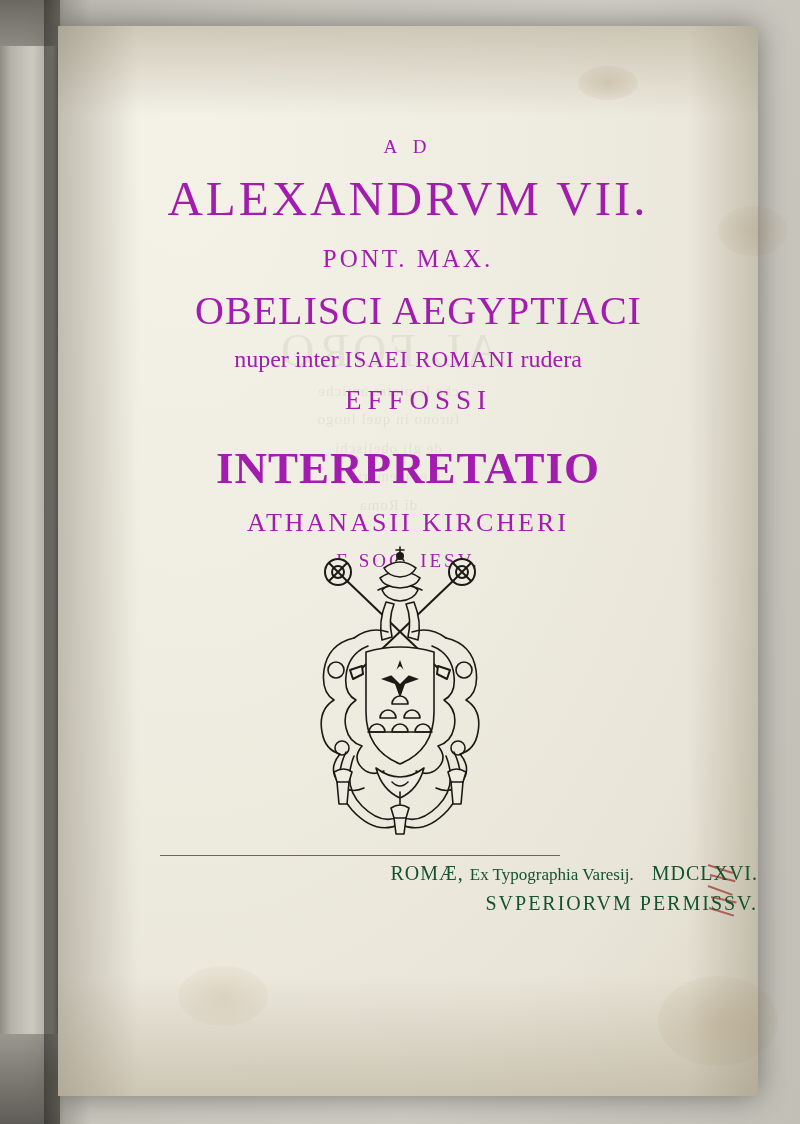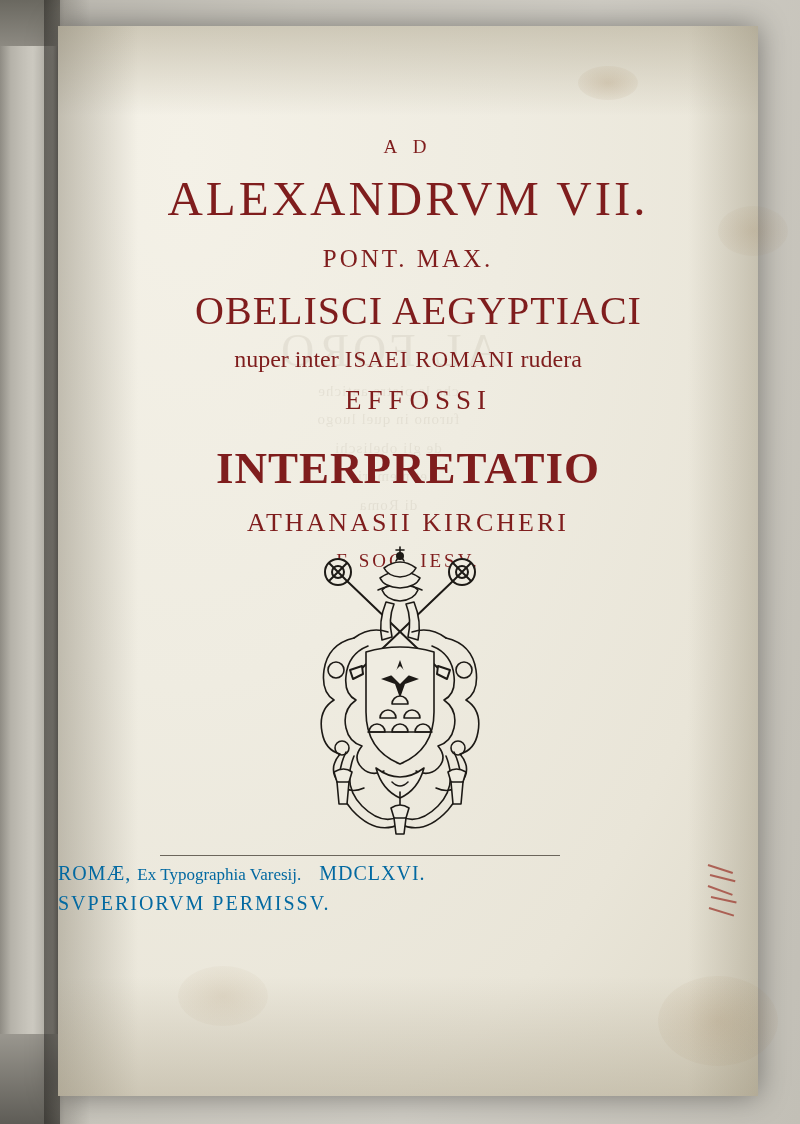--- a/index.html
+++ b/index.html
@@ -144,21 +144,21 @@
     transform-origin: left center;
   }
 
   
   .title-block {
     position: absolute;
     left: 58px;
     top: 26px;
     width: 700px;
     text-align: center;
-    color: #7f1d1d;
+    color: #a21caf;
   }
   .tl {
     display: block;
     font-family: "Liberation Serif", serif;
     white-space: nowrap;
   }
   .l-ad        { margin-top: 110px; font-size: 19px; letter-spacing: 6px; }
   .l-alex      { margin-top: 12px;  font-size: 49px; letter-spacing: 3px; }
   .l-pont      { margin-top: 18px;  font-size: 25px; letter-spacing: 3px; }
   .l-obelisci  { margin-top: 14px;  font-size: 40px; letter-spacing: 1px; margin-left: 21px; }
@@ -178,22 +178,22 @@
     transform: translateX(-50%);
     width: 300px;
     height: 320px;
   }
 
   
   .imprint {
     position: absolute;
     left: 58px;
     width: 700px;
-    text-align: left;
-    color: #0369a1;
+    text-align: right;
+    color: #14532d;
   }
   .imp-rule {
     position: absolute;
     left: 160px;
     top: 855px;
     width: 400px;
     border-top: 1px solid #403a30;
     opacity: .75;
   }
   .imp-line1 { top: 862px; font-size: 20px; letter-spacing: 1px; }

